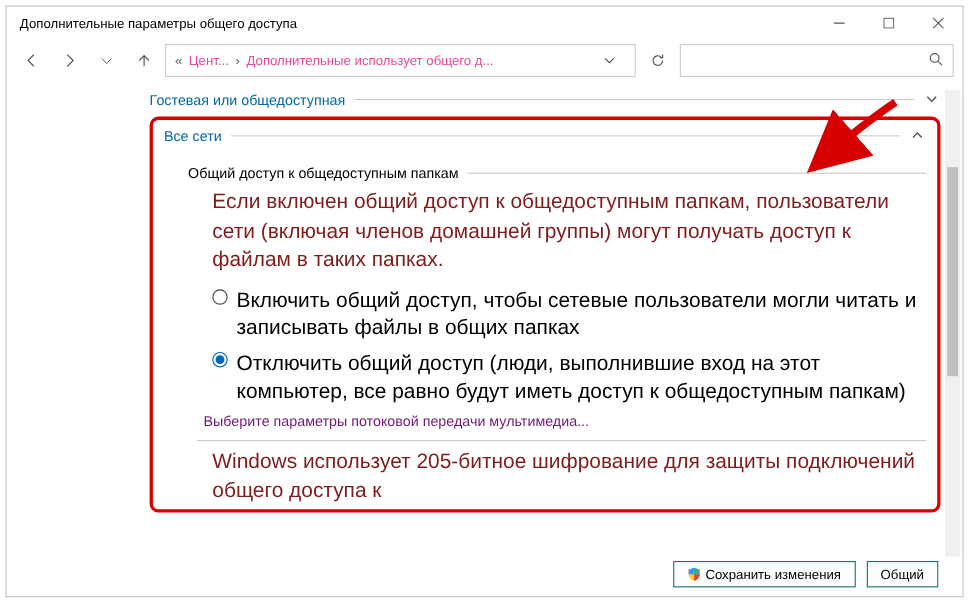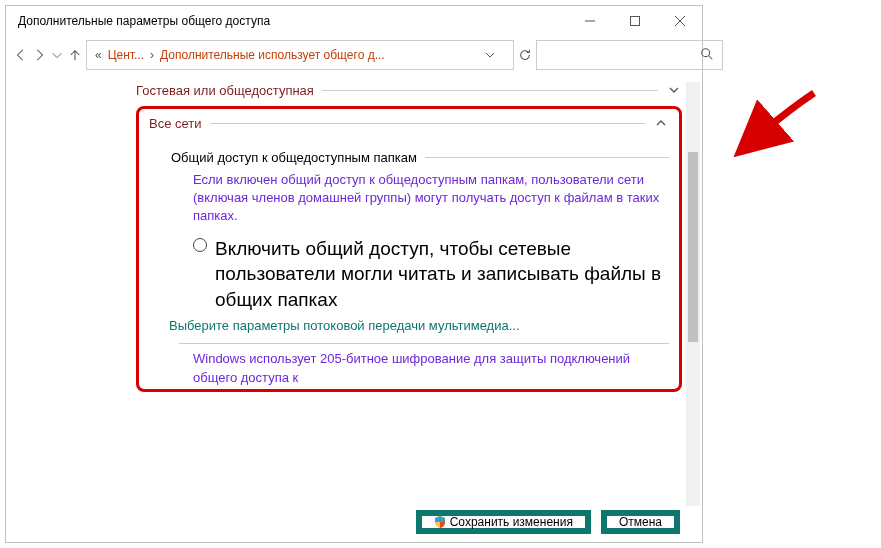--- a/index.html
+++ b/index.html
@@ -1,54 +1,54 @@
 <!DOCTYPE html>
 <html><head>
 <meta charset="utf-8">
 <style>
   * { box-sizing: border-box; margin: 0; padding: 0; }
   body { font-family: "Segoe UI", Tahoma, sans-serif; font-size: 13px; color: #000; background: #fff; width: 881px; height: 548px; overflow: hidden; position: relative; }
-  .window { width: 698px; height: 538px; margin: 5px; border: 1px solid #c0c0c0; display: flex; flex-direction: column; background: #fff; position: relative; }
+  .window { width: 871px; height: 538px; margin: 5px; border: 1px solid #c0c0c0; display: flex; flex-direction: column; background: #fff; position: relative; }
   .titlebar { height: 30px; display: flex; align-items: center; justify-content: space-between; padding: 0 0 0 12px; }
   .titlebar .title { font-size: 12px; color: #000; }
   .win-controls { display: flex; }
   .win-btn { width: 45px; height: 30px; display: flex; align-items: center; justify-content: center; color: #555; }
   .win-btn svg { width: 10px; height: 10px; }
   .navbar { height: 38px; display: flex; align-items: center; padding: 0 8px; gap: 4px; }
   .nav-icon { width: 30px; height: 30px; display: flex; align-items: center; justify-content: center; color: #555; }
   .nav-icon svg { width: 14px; height: 14px; }
   .addr { flex: 0 0 auto; width: 428px; height: 30px; border: 1px solid #ccc; display: flex; align-items: center; padding: 0 8px; gap: 6px; font-size: 12px; }
-  .addr .crumb { color: #c2410c; white-space: nowrap; }
+  .addr .crumb { color: #ec4899; white-space: nowrap; }
   .addr .chev { color: #555; }
   .addr-drop { margin-left: auto; width: 30px; display:flex; align-items:center; justify-content:center; }
   .refresh { width: 32px; height: 30px; display:flex; align-items:center; justify-content:center; color:#555; }
   .search { flex: 1; height: 30px; border: 1px solid #ccc; display:flex; align-items:center; padding: 0 8px; }
   .search input { border:none; outline:none; flex:1; font-size:12px; background:transparent; }
   .search .mag { color:#555; }
   .content { flex:1; overflow:hidden; position: relative; padding: 8px 20px 0 130px; }
   .scrollbar { position:absolute; right:2px; top:8px; bottom:2px; width:14px; background:#f0f0f0; }
   .scroll-thumb { position:absolute; left:2px; right:2px; top:70px; height:190px; background:#c0c0c0; }
   .section-row { display:flex; align-items:center; margin-bottom:8px; }
-  .section-label { font-size:13px; color:#7f1d1d; white-space:nowrap; }
+  .section-label { font-size:13px; color:#0369a1; white-space:nowrap; }
   .section-line { flex:1; height:1px; background:#ccc; margin: 0 8px; }
   .section-chev { width:16px; height:16px; display:flex; align-items:center; justify-content:center; color:#555; }
   .highlight-box { border: 3px solid #d60000; border-radius: 8px; padding: 6px 10px 2px 10px; margin-top: 4px; }
   .subsection { margin: 10px 0 6px 22px; display:flex; align-items:center; }
   .subsection-label { font-size:13px; }
   .sub-line { flex:1; height:1px; background:#ccc; margin-left:8px; }
-  .desc { margin: 6px 0 10px 44px; font-size:13px; line-height:1.4; color:#6d28d9; }
+  .desc { margin: 6px 0 10px 44px; font-size:19px; line-height:1.4; color:#7f1d1d; }
   .radio-group { margin-left: 44px; }
   .radio-item { display:flex; align-items:flex-start; gap:8px; margin-bottom:6px; }
   .radio { width:14px; height:14px; border:1px solid #444; border-radius:50%; flex-shrink:0; margin-top:2px; position:relative; }
   .radio.checked { border-color:#0067c0; }
   .radio.checked::after { content:""; position:absolute; left:2px; top:2px; width:8px; height:8px; border-radius:50%; background:#0067c0; }
   .radio-label { font-size:19px; line-height:1.35; }
-  .link { color:#0f766e; cursor:pointer; margin-left:20px; display:block; margin-top:4px; margin-bottom:6px; font-size:13px; }
+  .link { color:#701a75; cursor:pointer; margin-left:36px; display:block; margin-top:4px; margin-bottom:6px; font-size:13px; }
   .footer { height: 34px; border-top: 0; display:flex; align-items:center; justify-content:flex-end; padding: 0 22px 6px 0; gap:10px; }
-  .btn { height:24px; border:6px solid #0f766e; background:#fdfdfd; padding:0 12px; font-size:12px; display:flex; align-items:center; gap:4px; cursor:pointer; }
+  .btn { height:24px; border:1px solid #0f766e; background:#fdfdfd; padding:0 12px; font-size:12px; display:flex; align-items:center; gap:4px; cursor:pointer; }
   .shield { width:12px; height:12px; display:inline-block; }
   .arrow-annot { position:absolute; right: 62px; top: 88px; pointer-events:none; z-index:50; }
 </style>
 </head>
 <body>
 
 <div class="window">
 
   <div class="titlebar">
     <span class="title">Дополнительные параметры общего доступа</span>
@@ -144,20 +144,24 @@
 
       <div class="subsection">
         <span class="subsection-label">Общий доступ к общедоступным папкам</span>
         <div class="sub-line"></div>
       </div>
       <div class="desc">Если включен общий доступ к общедоступным папкам, пользователи сети (включая членов домашней группы) могут получать доступ к файлам в таких папках.</div>
       <div class="radio-group">
         <div class="radio-item">
           <div class="radio"></div>
           <div class="radio-label">Включить общий доступ, чтобы сетевые пользователи могли читать и записывать файлы в общих папках</div>
+        </div>
+        <div class="radio-item">
+          <div class="radio checked"></div>
+          <div class="radio-label">Отключить общий доступ (люди, выполнившие вход на этот компьютер, все равно будут иметь доступ к общедоступным папкам)</div>
         </div>
       </div>
 
       <span class="link">Выберите параметры потоковой передачи мультимедиа...</span>
 
       <div class="subsection">
         <div class="sub-line"></div>
       </div>
       <div class="desc" style="margin-bottom:0;">Windows использует 205-битное шифрование для защиты подключений общего доступа к</div>
 
@@ -172,21 +176,21 @@
     <button class="btn">
       <span class="shield"><svg viewBox="0 0 12 12">
             <path d="M6 0 L11 2 L11 6 C11 9 8.5 11.5 6 12 C3.5 11.5 1 9 1 6 L1 2 Z" fill="#fc3"></path>
             <path d="M6 0 L11 2 L11 6 C11 9 8.5 11.5 6 12 L6 0 Z" fill="#3a9"></path>
             <path d="M6 0 L1 2 L1 6 L6 6 Z" fill="#39f"></path>
             <path d="M6 6 L11 6 C11 9 8.5 11.5 6 12 Z" fill="#e43"></path>
           </svg></span>
       <span>Сохранить изменения</span>
     </button>
     <button class="btn">
-      <span>Отмена</span>
+      <span>Общий</span>
     </button>
   </div>
 
 </div>
 
 <svg class="arrow-annot" width="90" height="70">
   <defs>
       <marker id="ah" markerWidth="8" markerHeight="8" refX="6" refY="4" orient="auto">
         <path d="M0 0 L8 4 L0 8 Z" fill="#d60000"></path>
       </marker>

